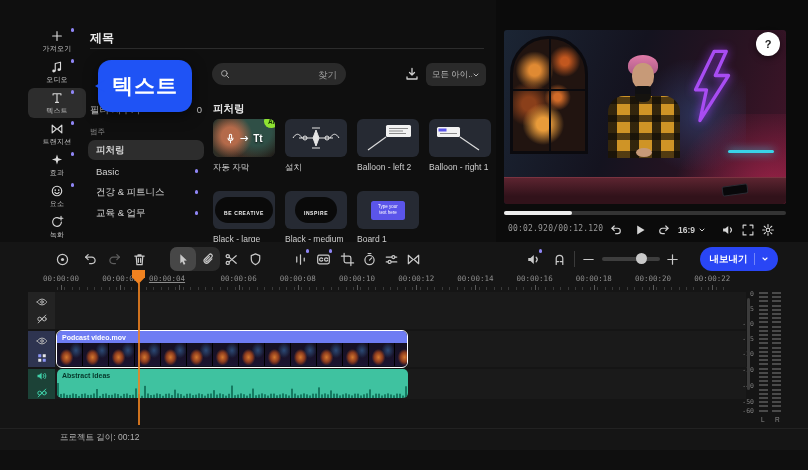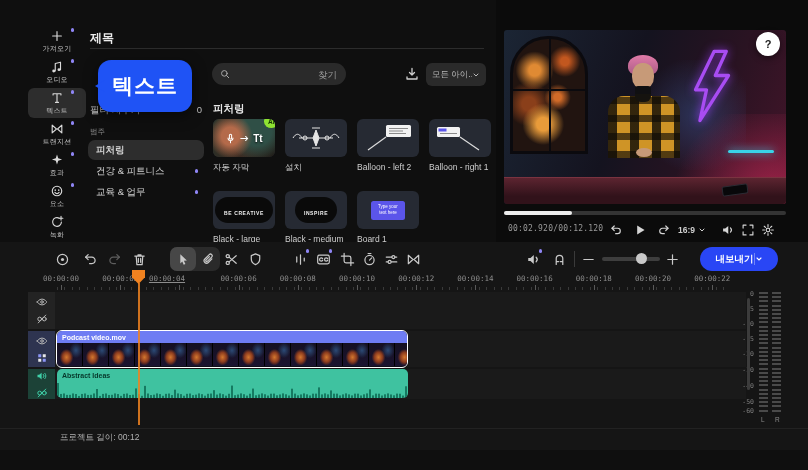--- a/index.html
+++ b/index.html
@@ -128,21 +128,21 @@
   .tbi{position:absolute;top:7px;width:20px;height:20px;display:flex;align-items:center;justify-content:center;color:#c9c9c9;}
   .tbi svg{width:15px;height:15px;}
   .tbi.dim{color:#5e5e5e;}
   .tbi .pdot{position:absolute;top:0;right:1px;width:3.5px;height:3.5px;border-radius:50%;background:#8f86f5;}
   #tool-pill{position:absolute;left:170px;top:5px;width:50px;height:24px;background:#2a2a2a;border-radius:7px;}
   #tool-pill-sel{position:absolute;left:170px;top:5px;width:26px;height:24px;background:#474747;border-radius:7px;}
   #tb-divider{position:absolute;left:574px;top:9px;width:1px;height:16px;background:#3a3a3a;}
   #zoom-track{position:absolute;left:602px;top:15px;width:58px;height:4px;border-radius:2px;background:#3e3e3e;}
   #zoom-thumb{position:absolute;left:636px;top:11px;width:11px;height:11px;border-radius:50%;background:#c9c9c9;}
   #export-btn{position:absolute;left:700px;top:5px;width:78px;height:24px;background:#2946f5;border-radius:12px;
-      display:flex;align-items:center;justify-content:center;gap:0;color:#fff;}
+      display:flex;align-items:center;justify-content:center;gap:6px;color:#fff;}
   #export-btn .ex-label{font-size:9.5px;font-weight:700;}
   #export-btn .ex-div{width:1px;height:12px;background:rgba(255,255,255,.35);}
   #export-btn .chev{width:8px;height:8px;}
   #export-btn .chev svg{width:8px;height:8px;}
 
   #ruler{position:absolute;left:0;top:30px;width:760px;height:20px;}
   .ruler-ts{position:absolute;top:2px;width:50px;text-align:center;font-size:7.5px;color:#8d8d8d;
       font-family:"DejaVu Sans Mono",monospace;}
   #ruler-minor{position:absolute;left:57px;top:15px;width:668px;height:3px;
       background:repeating-linear-gradient(90deg,#3a3a3a 0 1px,transparent 1px 7.4px);}
@@ -276,20 +276,24 @@
   <div id="panel-title" data-interactable="false">제목</div>
   <div id="panel-divider" data-interactable="false"></div>
   <div id="filter-row" data-interactable="true">
     <span data-interactable="false">필터 지우기</span>
     <span data-interactable="false">0</span>
   </div>
   <div id="category-caption" data-interactable="false">범주</div>
   <div id="category-list" data-interactable="false">
       <div class="cat-item sel" data-interactable="true">
         <span data-interactable="false">피처링</span>
+      </div>
+      <div class="cat-item" data-interactable="true">
+        <span data-interactable="false">Basic</span>
+        <span class="cat-dot" data-interactable="false"></span>
       </div>
       <div class="cat-item" data-interactable="true">
         <span data-interactable="false">건강 &amp; 피트니스</span>
         <span class="cat-dot" data-interactable="false"></span>
       </div>
       <div class="cat-item" data-interactable="true">
         <span data-interactable="false">교육 &amp; 업무</span>
         <span class="cat-dot" data-interactable="false"></span>
       </div>
     </div>

